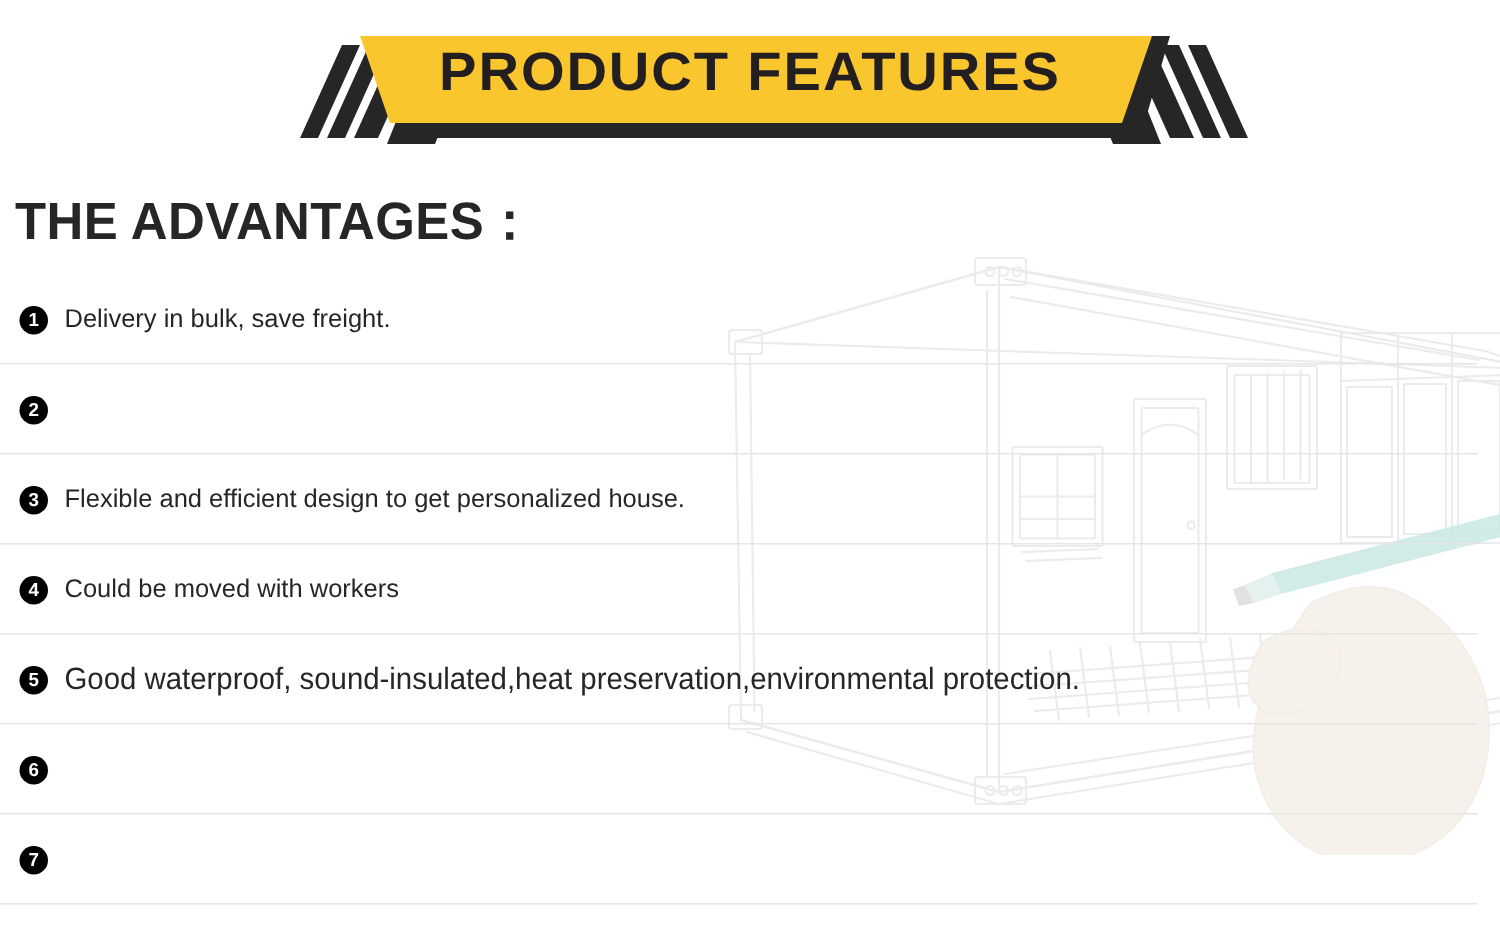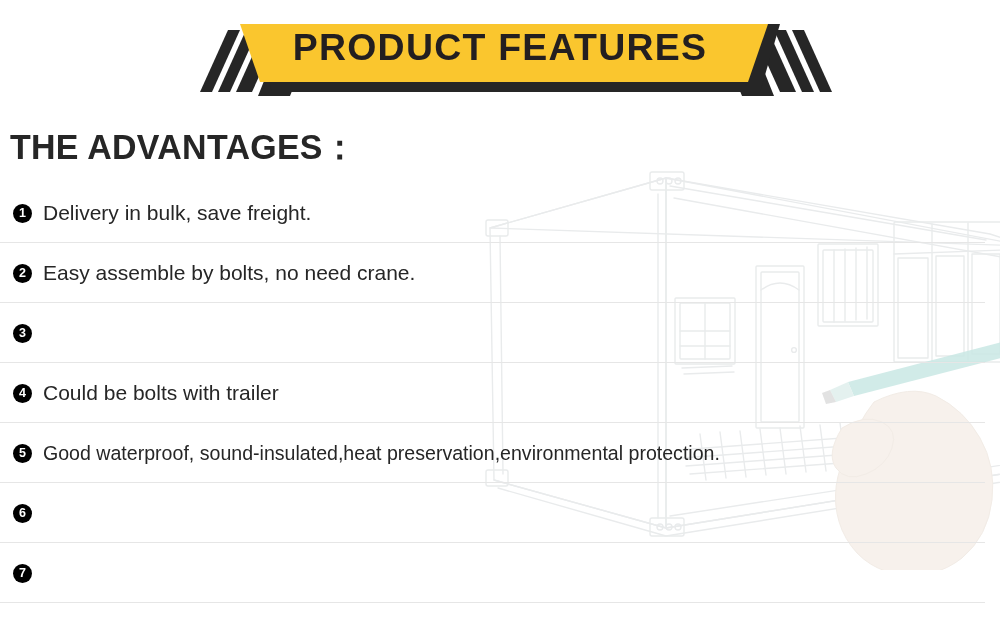--- a/index.html
+++ b/index.html
@@ -103,21 +103,21 @@
     background: #000000;
     color: #ffffff;
     font-size: 12.5px;
     font-weight: bold;
     line-height: 19px;
     text-align: center;
     margin-right: 11px;
     font-family: "Liberation Sans", sans-serif;
   }
   .adv-text {
-    font-size: 21px;
+    font-size: 17px;
     color: #262626;
     white-space: nowrap;
     font-family: "Liberation Sans", sans-serif;
   }
   .adv-text.condensed {
     transform: scaleX(0.955);
     transform-origin: left center;
     font-size: 20.5px;
   }
 </style>
@@ -225,30 +225,30 @@
 
   <div id="advantages-list">
 
     <div class="adv-row">
       <span class="bullet">1</span>
       <span class="adv-text">Delivery in bulk, save freight.</span>
     </div>
 
     <div class="adv-row">
       <span class="bullet">2</span>
-      <span class="adv-text">Easy assemble by bolts, no need crane.</span>
     </div>
 
     <div class="adv-row">
       <span class="bullet">3</span>
+      <span class="adv-text">Flexible and efficient design to get personalized house.</span>
     </div>
 
     <div class="adv-row">
       <span class="bullet">4</span>
-      <span class="adv-text">Could be bolts with trailer</span>
+      <span class="adv-text">Could be moved with workers</span>
     </div>
 
     <div class="adv-row">
       <span class="bullet">5</span>
       <span class="adv-text condensed">Good waterproof, sound-insulated,heat preservation,environmental protection.</span>
     </div>
 
     <div class="adv-row">
       <span class="bullet">6</span>
     </div>

